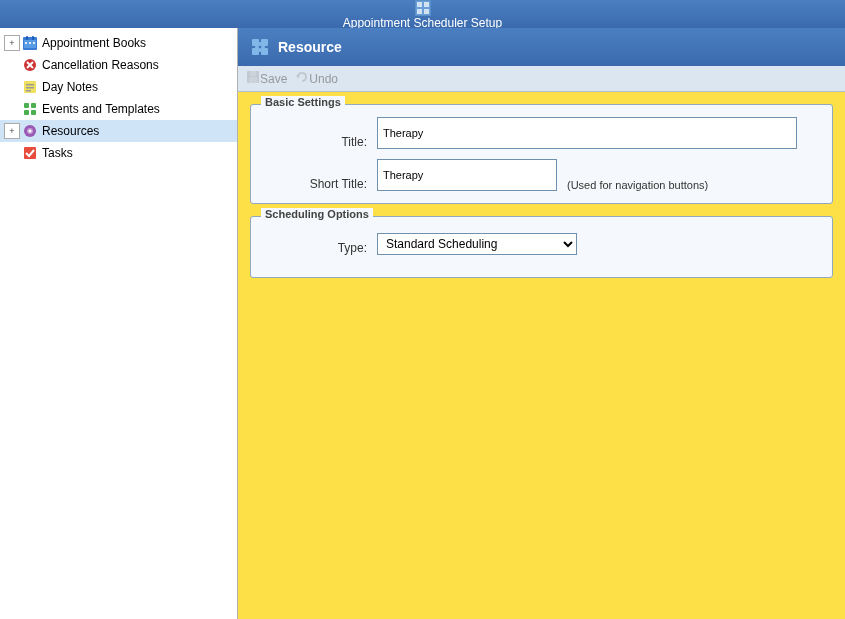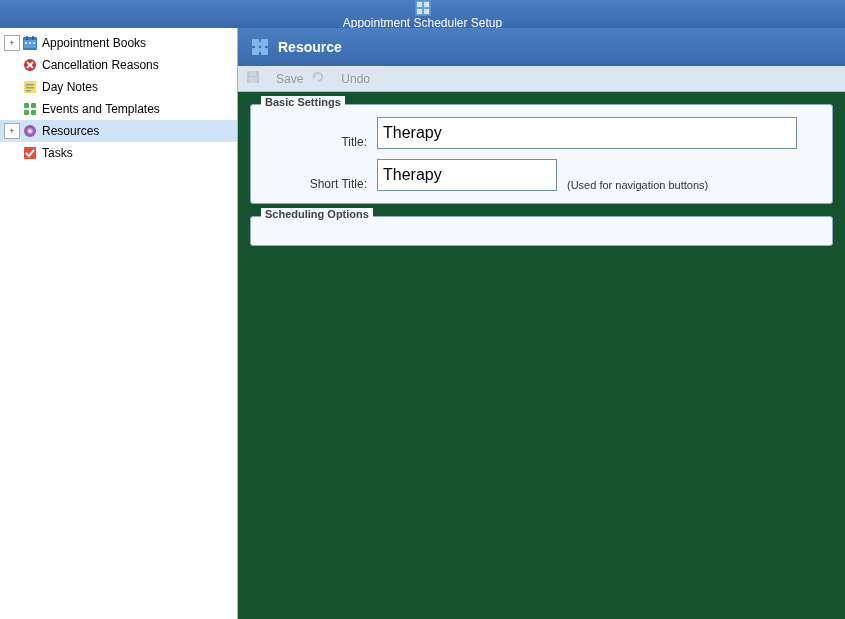--- a/index.html
+++ b/index.html
@@ -85,21 +85,21 @@
     .sidebar-label {
       font-size: 12px;
       color: #000;
     }
 
     .sidebar-item.selected { background: #d0e4f7; }
 
     
     .content-area {
       flex: 1;
-      background: #14532d;
+      background: #fde047;
       display: flex;
       flex-direction: column;
     }
 
     
     .resource-header {
       background: linear-gradient(to bottom, #4a7fc1, #3a6aad);
       color: white;
       padding: 8px 12px;
       display: flex;
@@ -123,21 +123,21 @@
       background: #dce6f0;
       border-bottom: 1px solid #b0c0d0;
       padding: 4px 8px;
       display: flex;
       align-items: center;
       gap: 8px;
     }
     .toolbar-btn {
       display: flex;
       align-items: center;
-      gap: 16px;
+      gap: 0;
       color: #666;
       font-size: 12px;
       cursor: not-allowed;
       opacity: 0.6;
       background: none;
       border: none;
     }
     .toolbar-btn-icon {
       font-size: 14px;
     }
@@ -177,21 +177,21 @@
       width: 100px;
       margin-right: 10px;
       font-size: 12px;
       color: #333;
       flex-shrink: 0;
     }
     .form-input {
       border: 1px solid #7090b0;
       background: white;
       padding: 15px 5px;
-      font-size: 16px;
+      font-size: 11px;
       height: 22px;
     }
     .form-input-wide { width: 420px; }
     .form-input-medium { width: 180px; }
     .form-input-note {
       font-size: 11px;
       color: #333;
       margin-left: 10px;
     }
 
@@ -398,19 +398,27 @@
         <div class="form-row" style="margin-bottom:0;">
           <span class="form-label">Short Title:</span>
           <input type="text" class="form-input form-input-medium" value="Therapy" style="">
           <span class="form-input-note">(Used for navigation buttons)</span>
         </div>
       </div>
 
       <div class="fieldset-box fieldset-scheduling">
         <span class="fieldset-legend">Scheduling Options</span>
 
+        <div class="form-row">
+          <span class="form-label">Type:</span>
+          <select class="form-select">
+            <option>Standard Scheduling</option>
+            <option>Rotating Schedule</option>
+            <option>Custom</option>
+          </select>
+        </div>
 
 
       </div>
 
     </div>
   </div>
 </div>
 
 </body></html>

